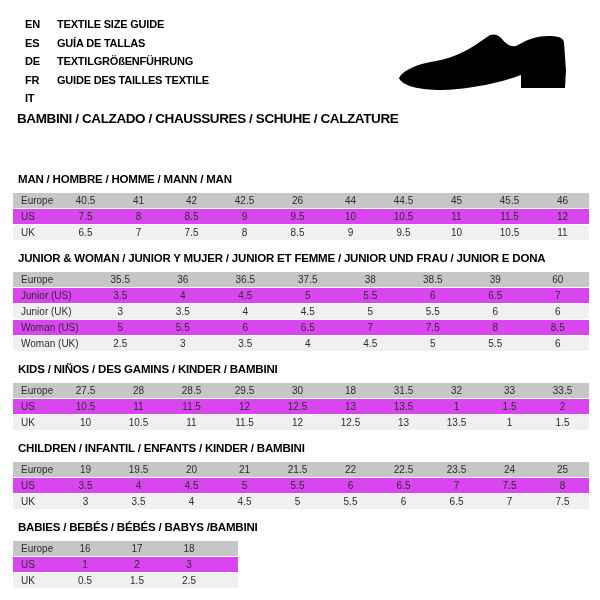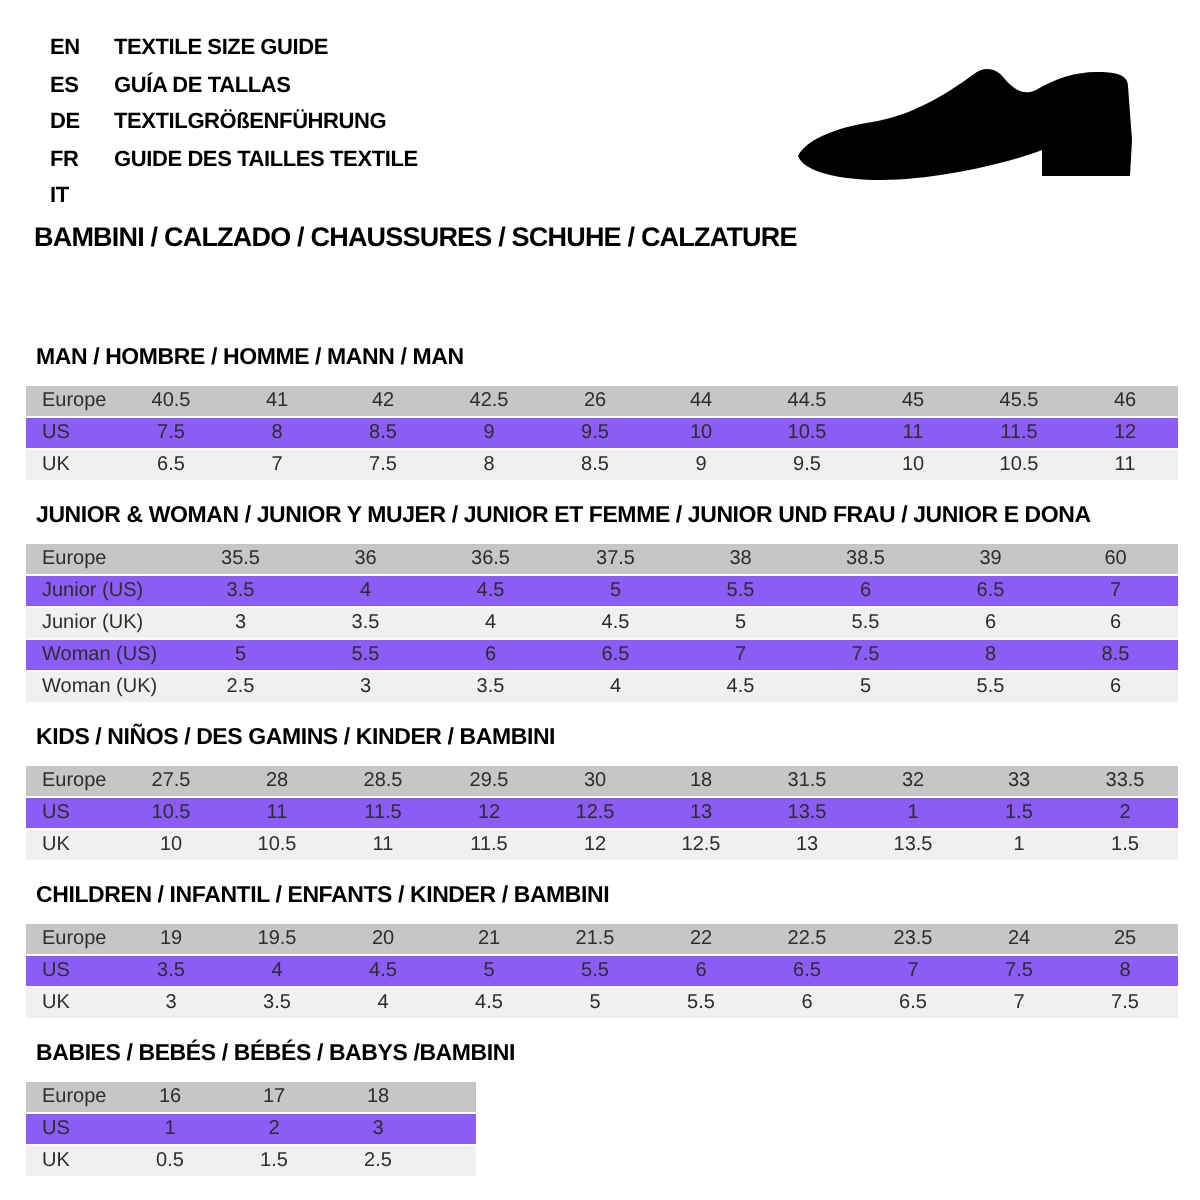--- a/index.html
+++ b/index.html
@@ -84,21 +84,21 @@
     padding: 0;
     text-align: center;
     vertical-align: middle;
     overflow: hidden;
   }
   .size-table td.label {
     text-align: left;
     padding-left: 8px;
   }
   tr.head-row td  { background: var(--head-row, #c6c6c6); }
-  tr.row-white td { background: #8b5cf6; }
+  tr.row-white td { background: #d946ef; }
   tr.row-light td { background: var(--light-row, #f0f0f0); }
 </style>
 </head>
 <body>
 
 <div class="page">
 
   <div class="lang-list">
     <div class="lang-row">
       <span class="lang-code">EN</span>

